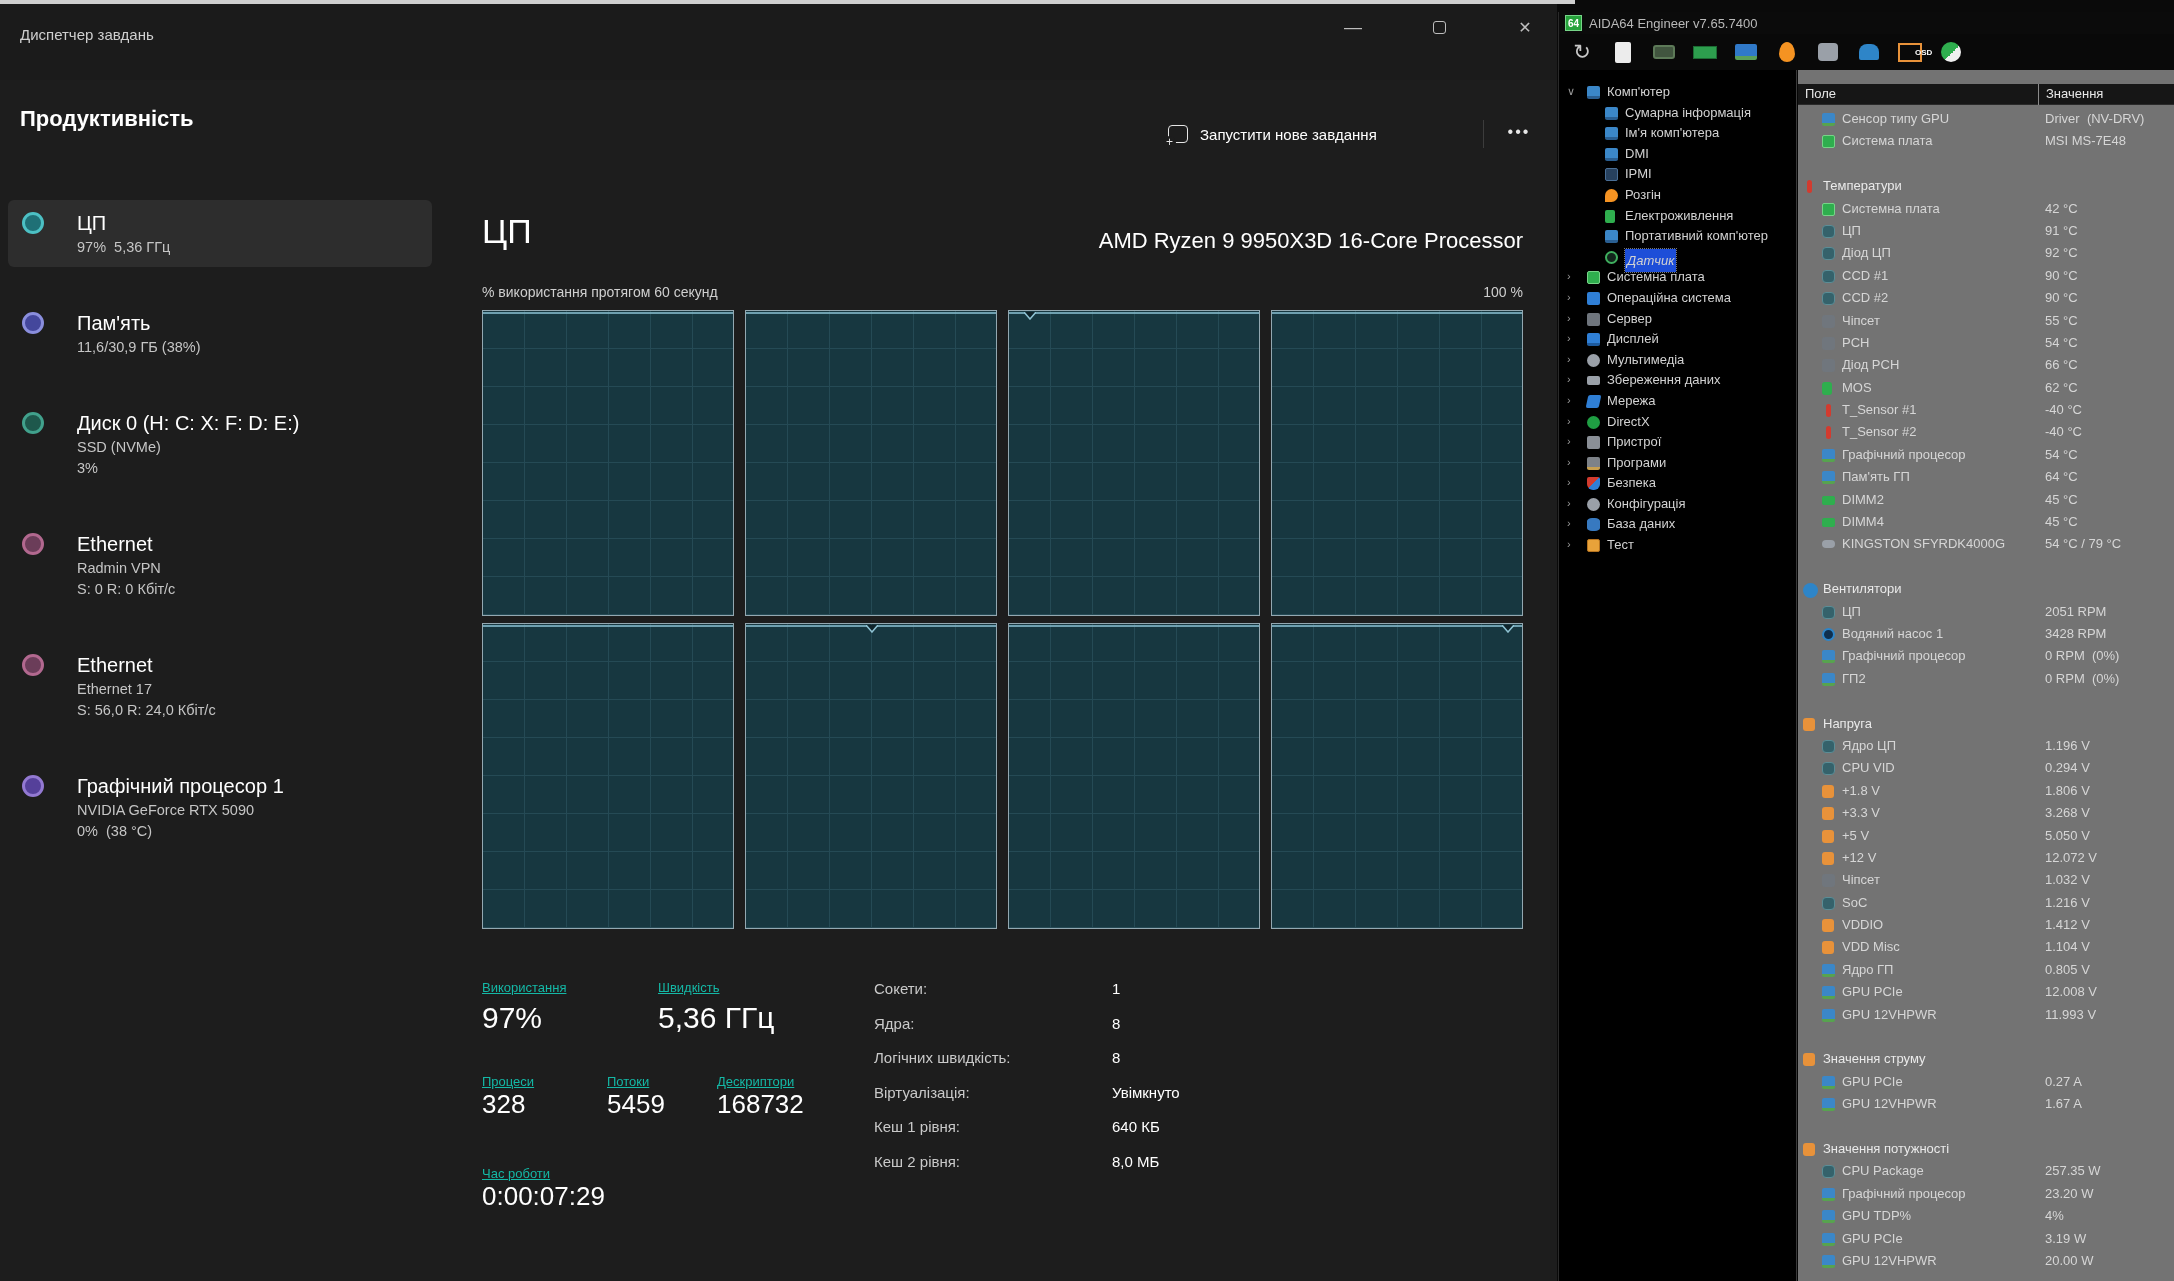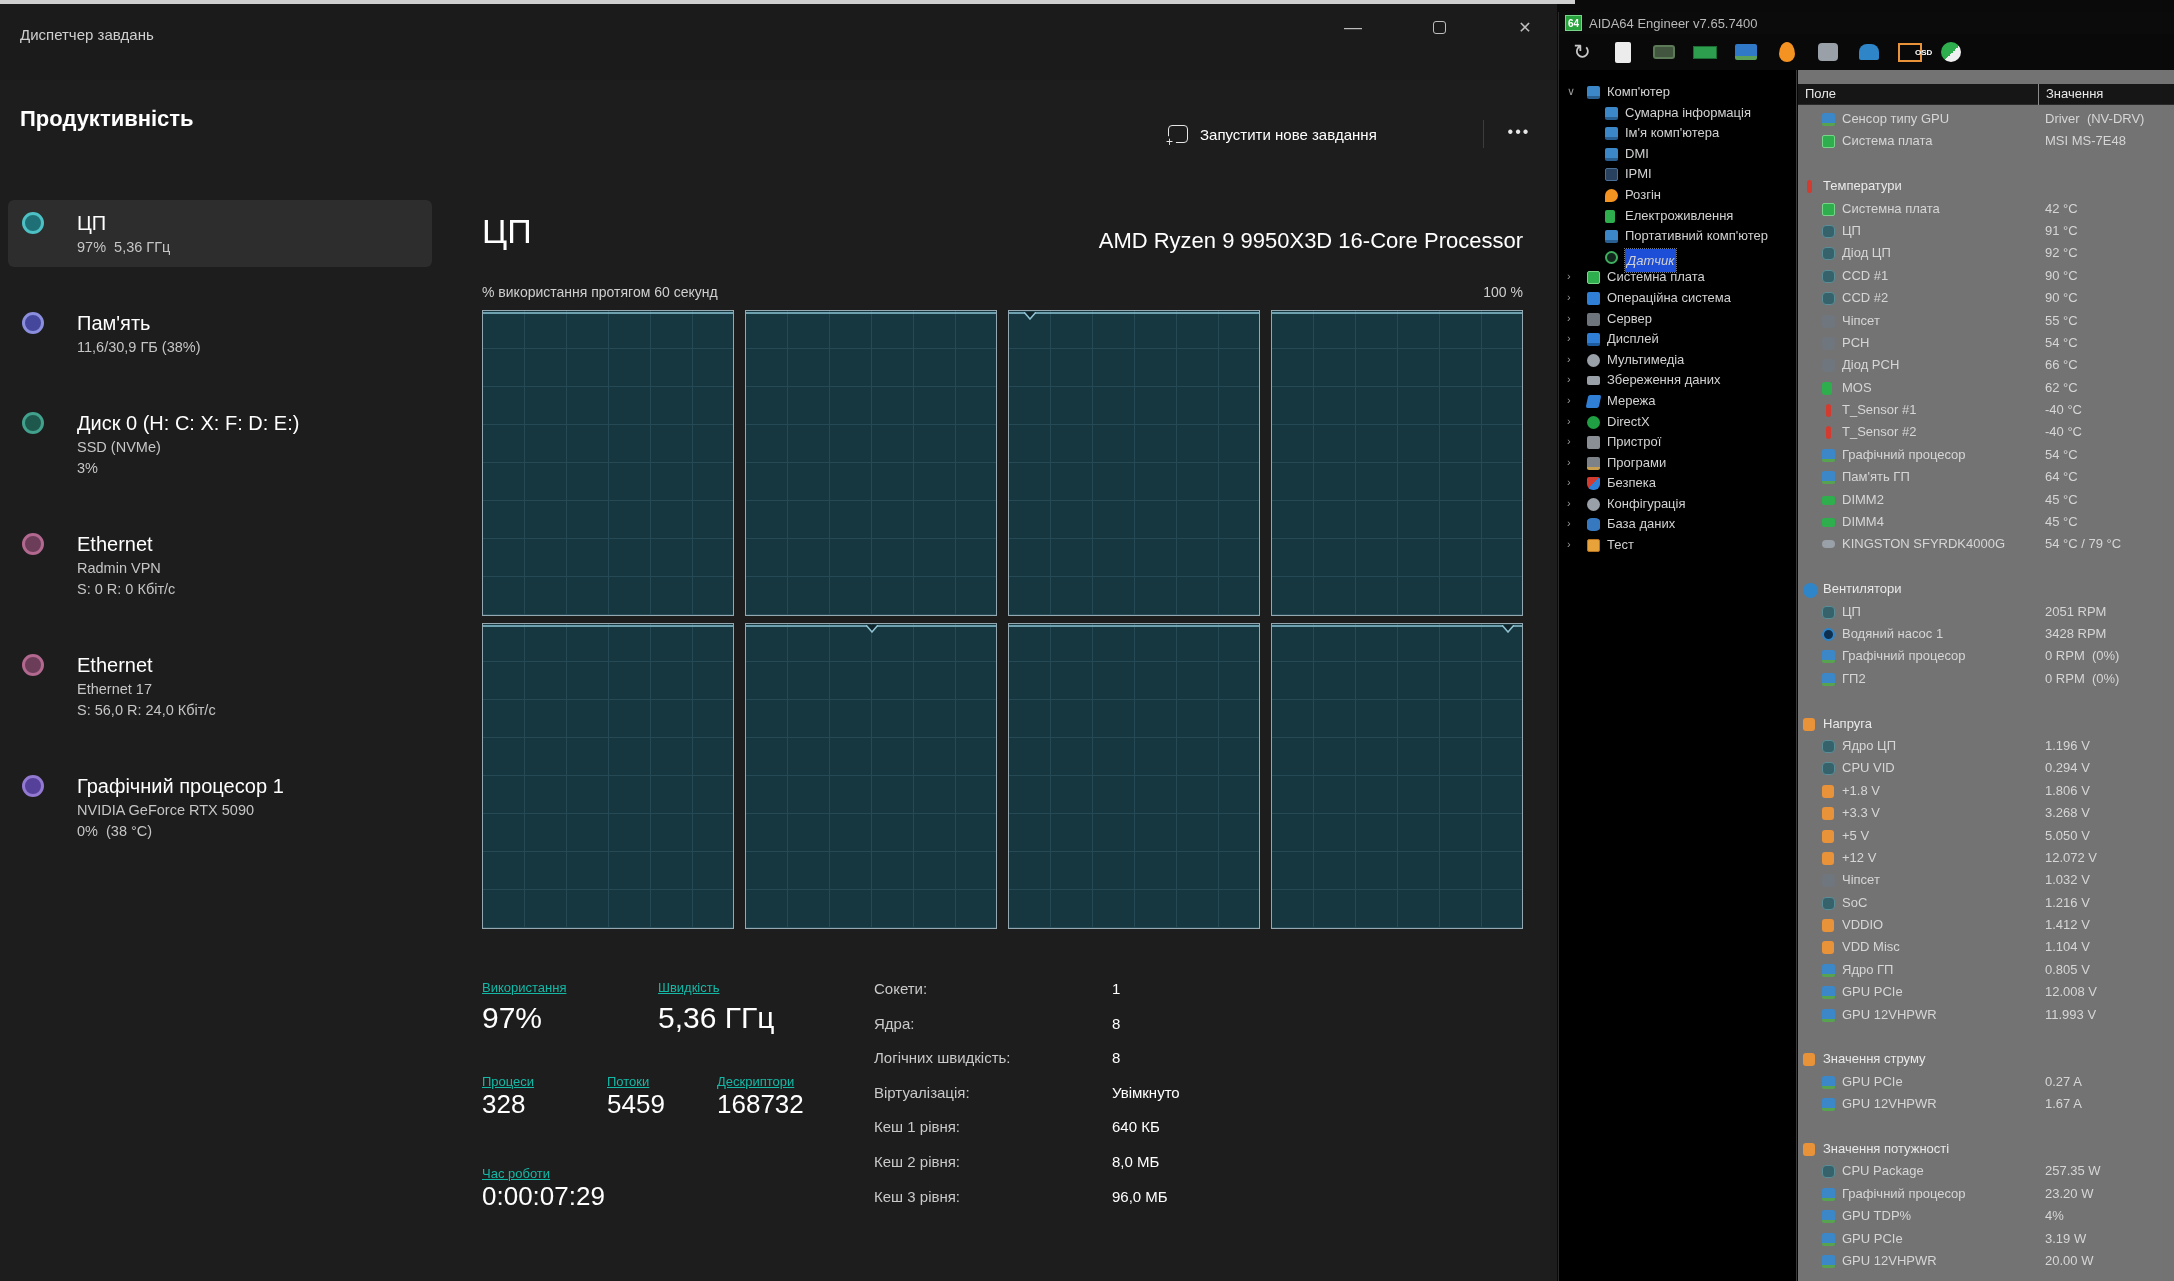--- a/index.html
+++ b/index.html
@@ -336,24 +336,20 @@
       <div class="sr-row">
         <span class="sr-label">Кеш 1 рівня:</span>
         <span class="sr-val">640 КБ</span>
       </div>
 
       <div class="sr-row">
         <span class="sr-label">Кеш 2 рівня:</span>
         <span class="sr-val">8,0 МБ</span>
       </div>
 
-      <div class="sr-row">
-        <span class="sr-label">Кеш 3 рівня:</span>
-        <span class="sr-val">96,0 МБ</span>
-      </div>
     </div>
 </div>
 
 <div class="aida">
   <div class="aida-titlebar">
     <span class="aida-logo">64</span>
     <span class="aida-title">AIDA64 Engineer v7.65.7400</span>
   </div>
 
   <div class="aida-toolbar">

